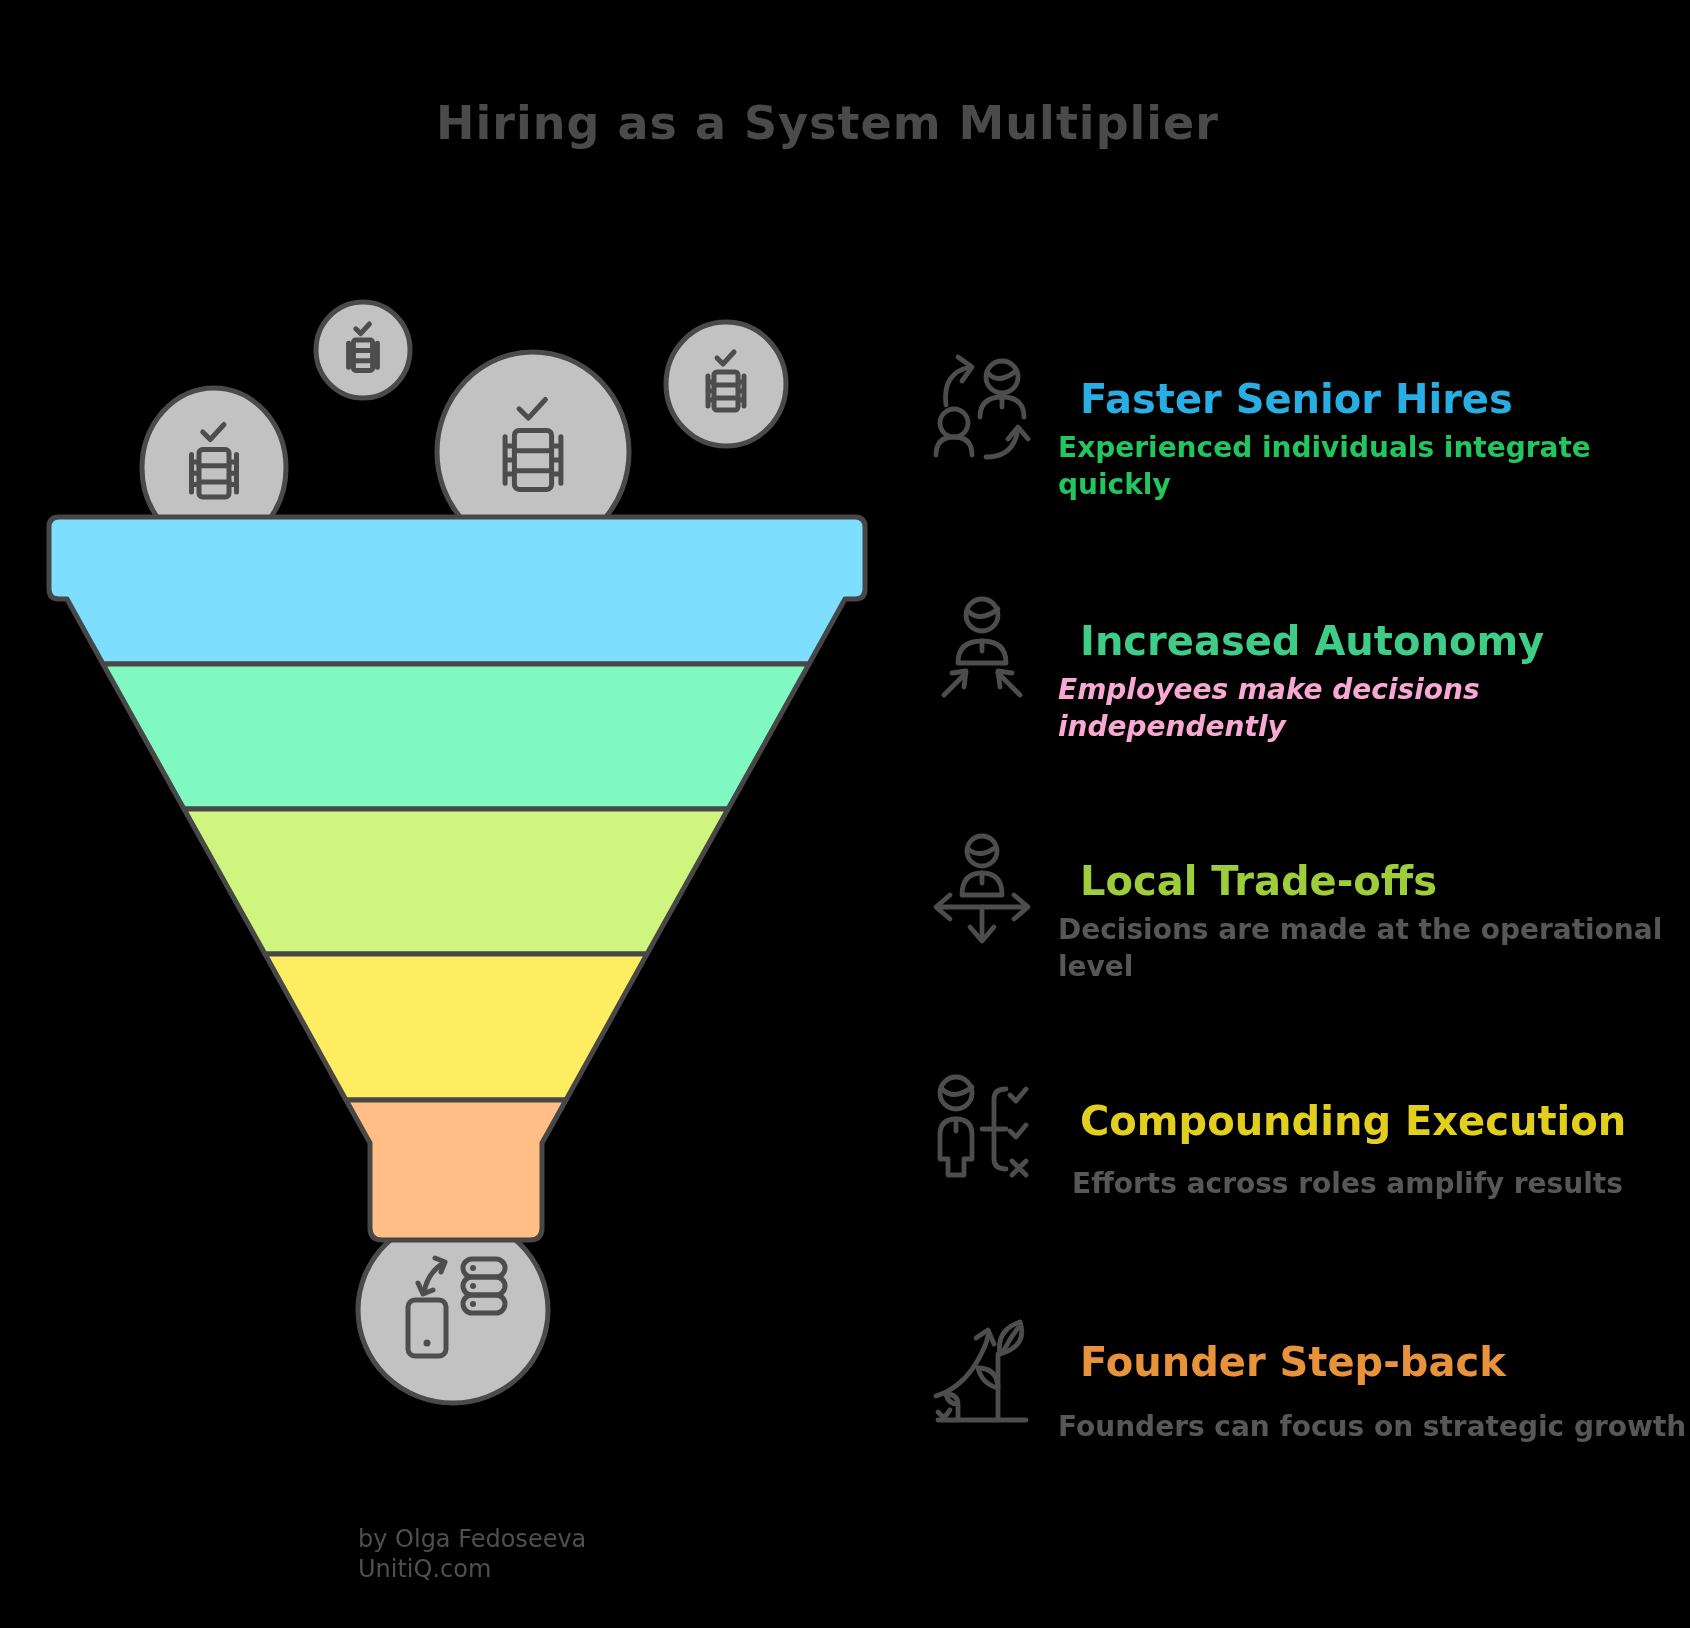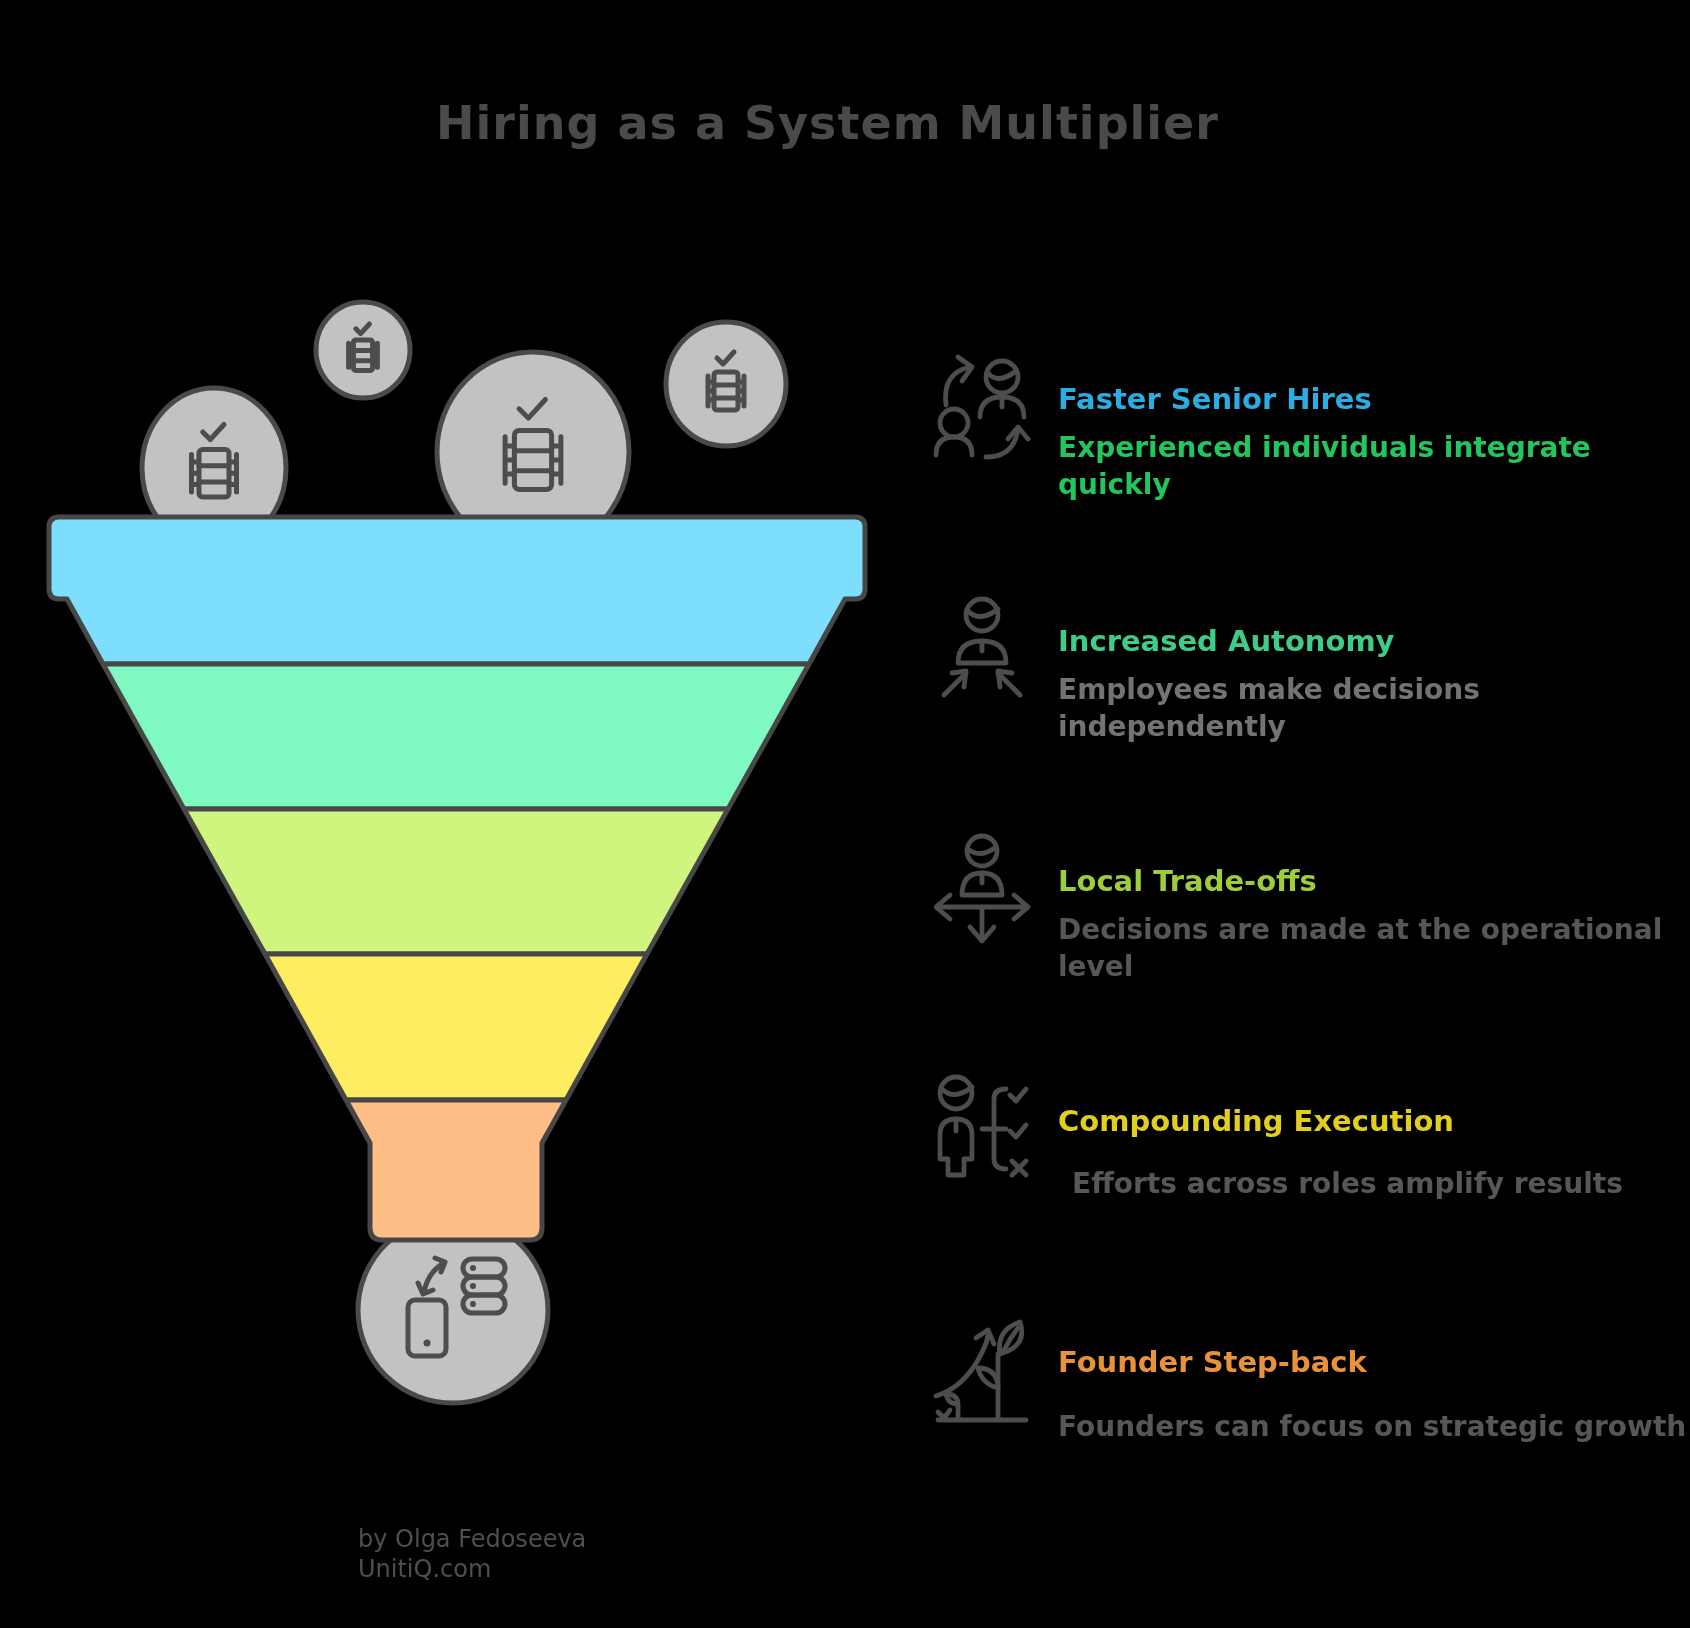--- a/index.html
+++ b/index.html
@@ -10,21 +10,21 @@
   .funnel-svg{position:absolute;left:0;top:0;}
   .band{stroke:#474747;stroke-width:5;stroke-linejoin:round;}
   .bubble{fill:#C2C2C2;stroke:#4A4A4A;stroke-width:5;}
   .glyph{fill:none;stroke:#4D4D4D;stroke-width:5;stroke-linecap:round;stroke-linejoin:round;}
   .glyph-dot{fill:#4D4D4D;stroke:none;}
   .item{position:absolute;left:930px;display:flex;gap:24px;}
   .item .icon-box{width:104px;height:116px;flex:0 0 auto;}
   .icon-svg{width:104px;height:116px;display:block;}
   .icon-stroke{fill:none;stroke:#4D4D4D;stroke-width:2.4;stroke-linecap:round;stroke-linejoin:round;}
   .txt-col{padding-top:28px;width:600px;}
-  .heading{font-size:29px;font-weight:bold;white-space:nowrap;line-height:44px;}
+  .heading{font-size:40px;font-weight:bold;white-space:nowrap;line-height:44px;margin-left:22px;}
   .desc{font-size:28px;font-weight:bold;line-height:37px;margin-top:8px;}
   .item.wide-gap .desc{margin-top:22px;}
   .desc div{white-space:nowrap;}
   .attribution{position:absolute;left:358px;top:1524px;font-size:24px;line-height:30px;font-weight:normal;}
 </style>
 </head>
 <body>
 
 <div class="canvas">
 
@@ -122,21 +122,21 @@
         <path class="icon-stroke" d="M14,36 Q14,25 26,25 Q38,25 38,36 Z"></path>
         <path class="icon-stroke" d="M26,25 V30"></path>
         <path class="icon-stroke" d="M18,41 L7,52"></path>
         <path class="icon-stroke" d="M11,41 L18,40 L17,48"></path>
         <path class="icon-stroke" d="M34,41 L45,52"></path>
         <path class="icon-stroke" d="M41,41 L34,40 L35,48"></path>
       </svg>
     </div>
     <div class="txt-col">
       <div class="heading" style="color: rgb(63, 204, 135);">Increased Autonomy</div>
-      <div class="desc" style="color: #737373;">
+      <div class="desc" style="color: #f9a8d4; font-style: italic;">
         <div>Employees make decisions</div>
         <div>independently</div>
       </div>
     </div>
   </div>
 
   <div class="item" style="top:831px">
     <div class="icon-box">
       <svg class="icon-svg" viewBox="0 0 52 58">
         <circle class="icon-stroke" cx="26" cy="10" r="7.5"></circle>

